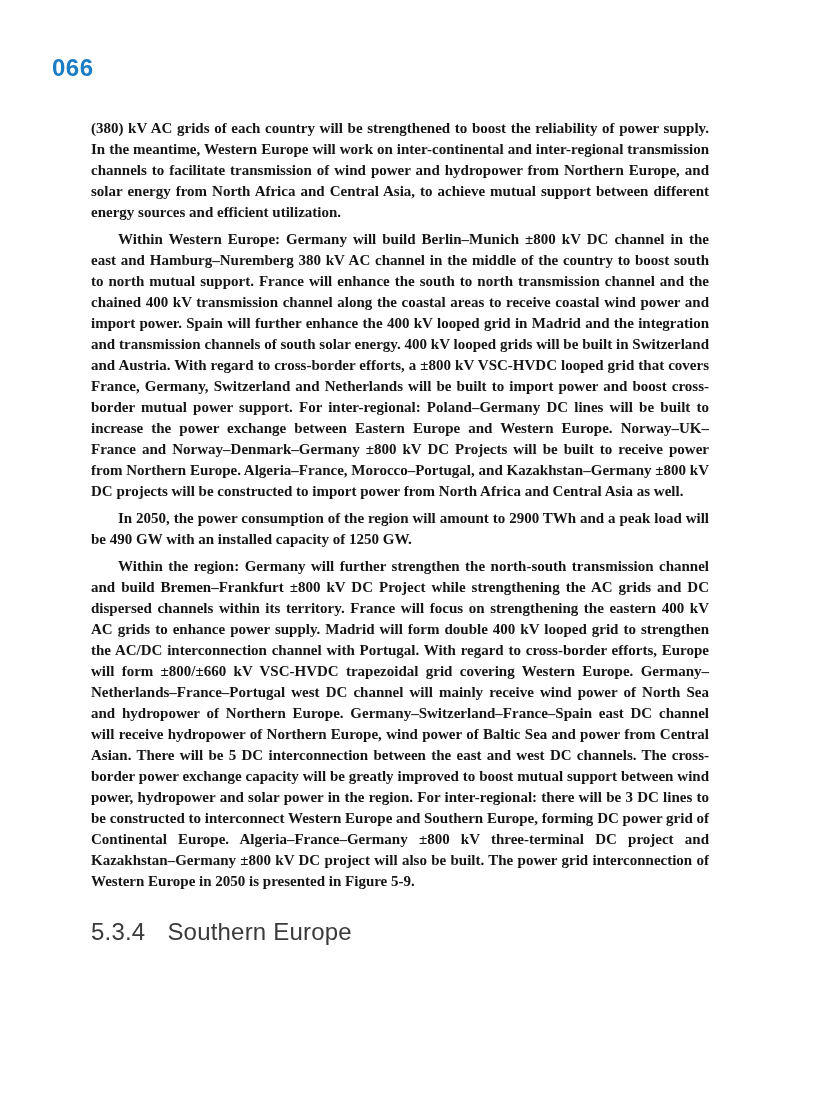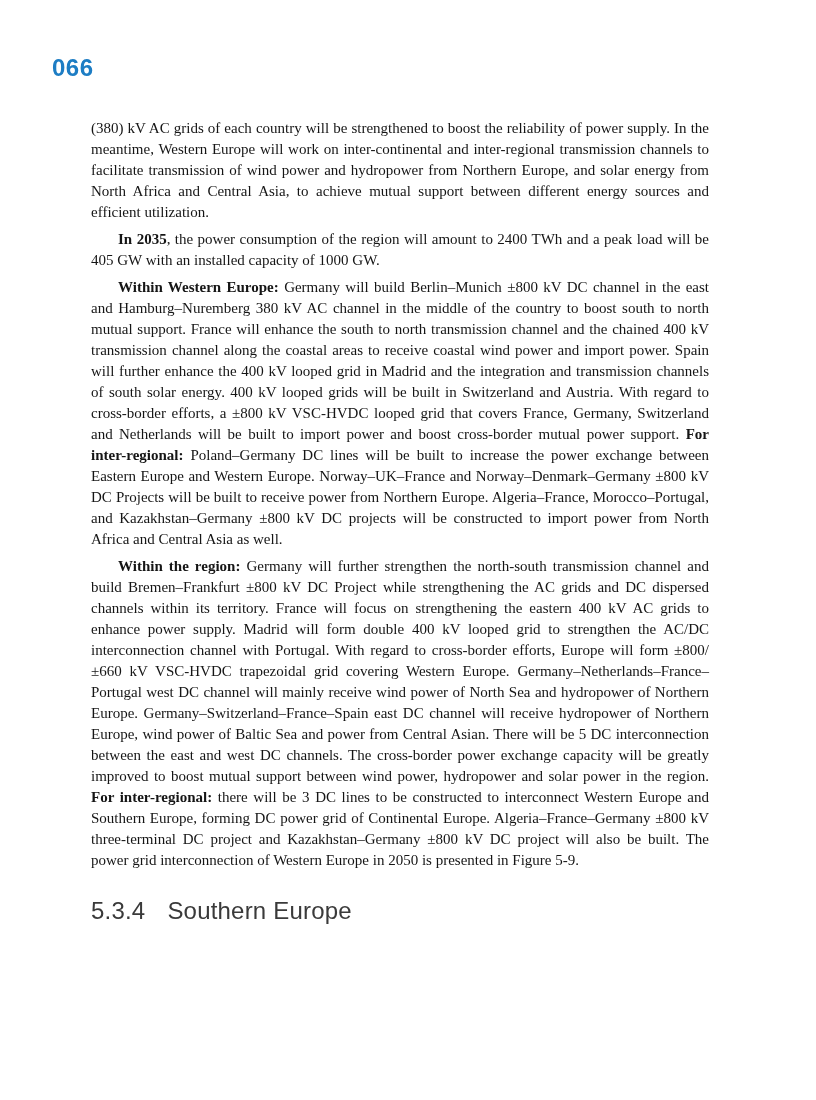--- a/index.html
+++ b/index.html
@@ -35,21 +35,21 @@
     margin: 0 0 6px 0;
     font-size: 15px;
     line-height: 21px;
     text-align: justify;
     text-justify: inter-word;
     color: #151515;
   }
   .para.indent {
     text-indent: 27px;
   }
-  .run { font-weight: normal; }
+  .run { font-weight: bold; }
   .run.bold { font-weight: bold; }
   .section-heading {
     margin: 26px 0 20px 0;
     font-family: "Liberation Sans", "DejaVu Sans", sans-serif;
     font-size: 24px;
     font-weight: 400;
     color: #3a3a3a;
     letter-spacing: 0.2px;
   }
   .section-number {
@@ -57,18 +57,18 @@
     margin-right: 22px;
   }
 </style>
 </head>
 <body>
 
 <div class="page">
   <div class="page-number" style="color: rgb(29, 125, 196);">066</div>
   <div class="content" style="color: rgb(21, 21, 21);">
       <p class="para"><span class="run">(380) kV AC grids of each country will be strengthened to boost the reliability of power supply. In the meantime, Western Europe will work on inter-continental and inter-regional transmission channels to facilitate transmission of wind power and hydropower from Northern Europe, and solar energy from North Africa and Central Asia, to achieve mutual support between different energy sources and efficient utilization.</span></p>
-      <p class="para indent"><span class="run bold">In 2035</span><span class="run">, the power consumption of the region will amount to 2400 TWh and a peak load will be 405 GW with an installed capacity of 1000 GW.</span></p>
       <p class="para indent"><span class="run bold">Within Western Europe:</span><span class="run"> Germany will build Berlin–Munich ±800 kV DC channel in the east and Hamburg–Nuremberg 380 kV AC channel in the middle of the country to boost south to north mutual support. France will enhance the south to north transmission channel and the chained 400 kV transmission channel along the coastal areas to receive coastal wind power and import power. Spain will further enhance the 400 kV looped grid in Madrid and the integration and transmission channels of south solar energy. 400 kV looped grids will be built in Switzerland and Austria. With regard to cross-border efforts, a ±800 kV VSC-HVDC looped grid that covers France, Germany, Switzerland and Netherlands will be built to import power and boost cross-border mutual power support. </span><span class="run bold">For inter-regional:</span><span class="run"> Poland–Germany DC lines will be built to increase the power exchange between Eastern Europe and Western Europe. Norway–UK–France and Norway–Denmark–Germany ±800 kV DC Projects will be built to receive power from Northern Europe. Algeria–France, Morocco–Portugal, and Kazakhstan–Germany ±800 kV DC projects will be constructed to import power from North Africa and Central Asia as well.</span></p>
+      <p class="para indent"><span class="run bold">In 2050,</span><span class="run"> the power consumption of the region will amount to 2900 TWh and a peak load will be 490 GW with an installed capacity of 1250 GW.</span></p>
       <p class="para indent"><span class="run bold">Within the region:</span><span class="run"> Germany will further strengthen the north-south transmission channel and build Bremen–Frankfurt ±800 kV DC Project while strengthening the AC grids and DC dispersed channels within its territory. France will focus on strengthening the eastern 400 kV AC grids to enhance power supply. Madrid will form double 400 kV looped grid to strengthen the AC/DC interconnection channel with Portugal. With regard to cross-border efforts, Europe will form ±800/±660 kV VSC-HVDC trapezoidal grid covering Western Europe. Germany–Netherlands–France–Portugal west DC channel will mainly receive wind power of North Sea and hydropower of Northern Europe. Germany–Switzerland–France–Spain east DC channel will receive hydropower of Northern Europe, wind power of Baltic Sea and power from Central Asian. There will be 5 DC interconnection between the east and west DC channels. The cross-border power exchange capacity will be greatly improved to boost mutual support between wind power, hydropower and solar power in the region. </span><span class="run bold">For inter-regional:</span><span class="run"> there will be 3 DC lines to be constructed to interconnect Western Europe and Southern Europe, forming DC power grid of Continental Europe. Algeria–France–Germany ±800 kV three-terminal DC project and Kazakhstan–Germany ±800 kV DC project will also be built. The power grid interconnection of Western Europe in 2050 is presented in Figure 5-9.</span></p>
       <h2 class="section-heading" style="color: rgb(58, 58, 58);"><span class="section-number">5.3.4</span><span class="section-title">Southern Europe</span></h2>
     </div>
 </div>
 
 </body></html>

